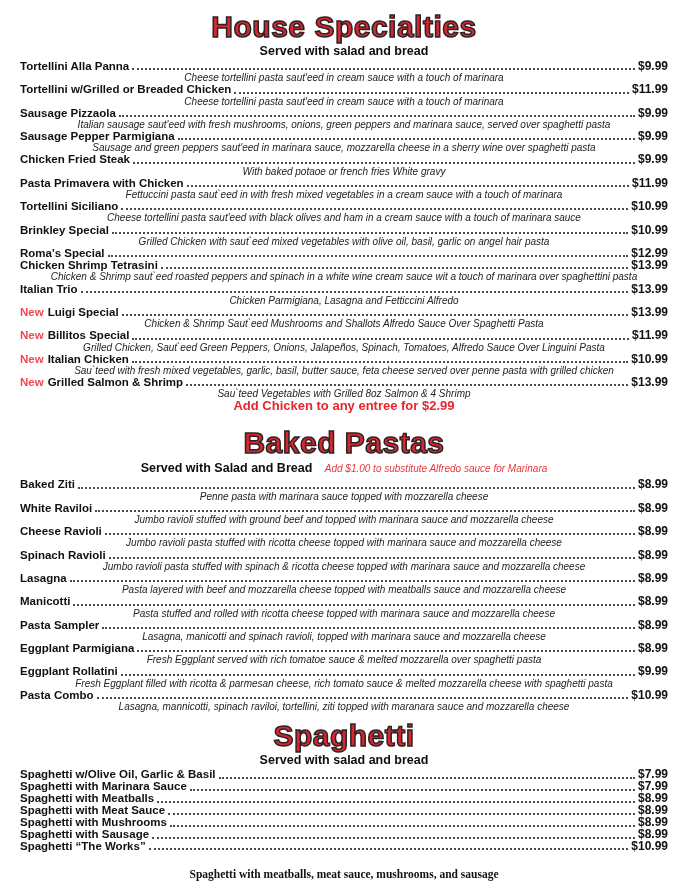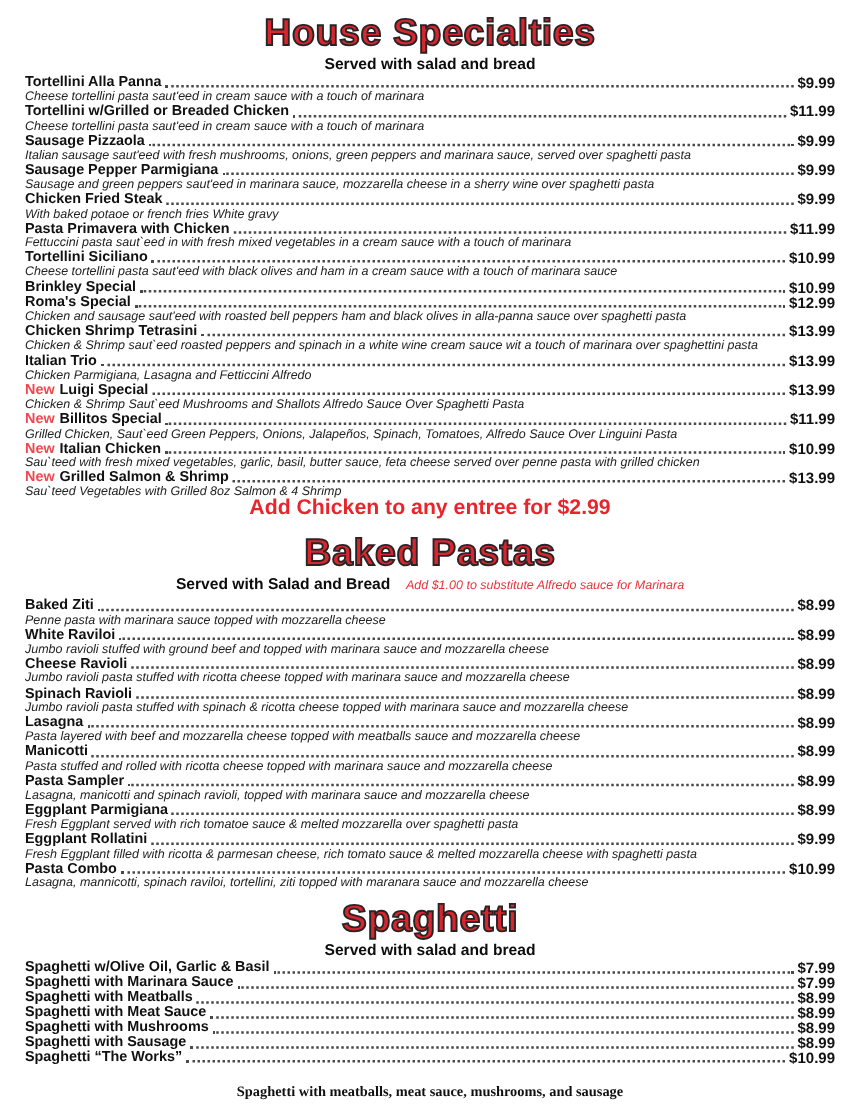--- a/index.html
+++ b/index.html
@@ -46,31 +46,32 @@
   .badge { color: #f04850; margin-right: 4px; }
   .badge:empty { display: none; }
   .dots {
     flex: 1;
     border-bottom: 2px dotted #4a4a4a;
     margin: 0 3px 2px 3px;
     min-width: 8px;
   }
   .item-price { font-size: 12px; }
   .item-desc {
+    text-align: center;
     font-style: italic;
     font-size: 10px;
     height: 11.2px;
     line-height: 11.2px;
     white-space: nowrap;
     color: #222222;
   }
   .footer-red {
     text-align: center;
     font-weight: bold;
-    font-size: 17px;
+    font-size: 13px;
     line-height: 14px;
     color: #e8252c;
   }
   .serif-desc {
     text-align: center;
     font-family: "Liberation Serif", serif;
     font-weight: bold;
     font-size: 11.5px;
     line-height: 13px;
     margin-top: 16px;
@@ -136,27 +137,27 @@
         <span class="dots"></span>
         <span class="item-price">$10.99</span>
       </div>
     <div class="item-desc">Cheese tortellini pasta saut'eed with black olives and ham in a cream sauce with a touch of marinara sauce</div>
 
     <div class="item-line">
         <span class="item-name"><span>Brinkley Special</span></span>
         <span class="dots"></span>
         <span class="item-price">$10.99</span>
       </div>
+    <div class="item-desc">Grilled Chicken with saut`eed  mixed vegetables with olive oil, basil, garlic on angel hair pasta</div>
 
     <div class="item-line">
         <span class="item-name"><span>Roma's Special</span></span>
         <span class="dots"></span>
         <span class="item-price">$12.99</span>
       </div>
-    <div class="item-desc">Chicken and sausage saut'eed with roasted bell peppers ham and black olives in alla-panna sauce over spaghetti pasta</div>
 
     <div class="item-line">
         <span class="item-name"><span>Chicken Shrimp Tetrasini</span></span>
         <span class="dots"></span>
         <span class="item-price">$13.99</span>
       </div>
     <div class="item-desc">Chicken &amp; Shrimp saut`eed  roasted peppers and spinach in a white wine cream sauce wit a touch of marinara over spaghettini pasta</div>
 
     <div class="item-line">
         <span class="item-name"><span>Italian Trio</span></span>

